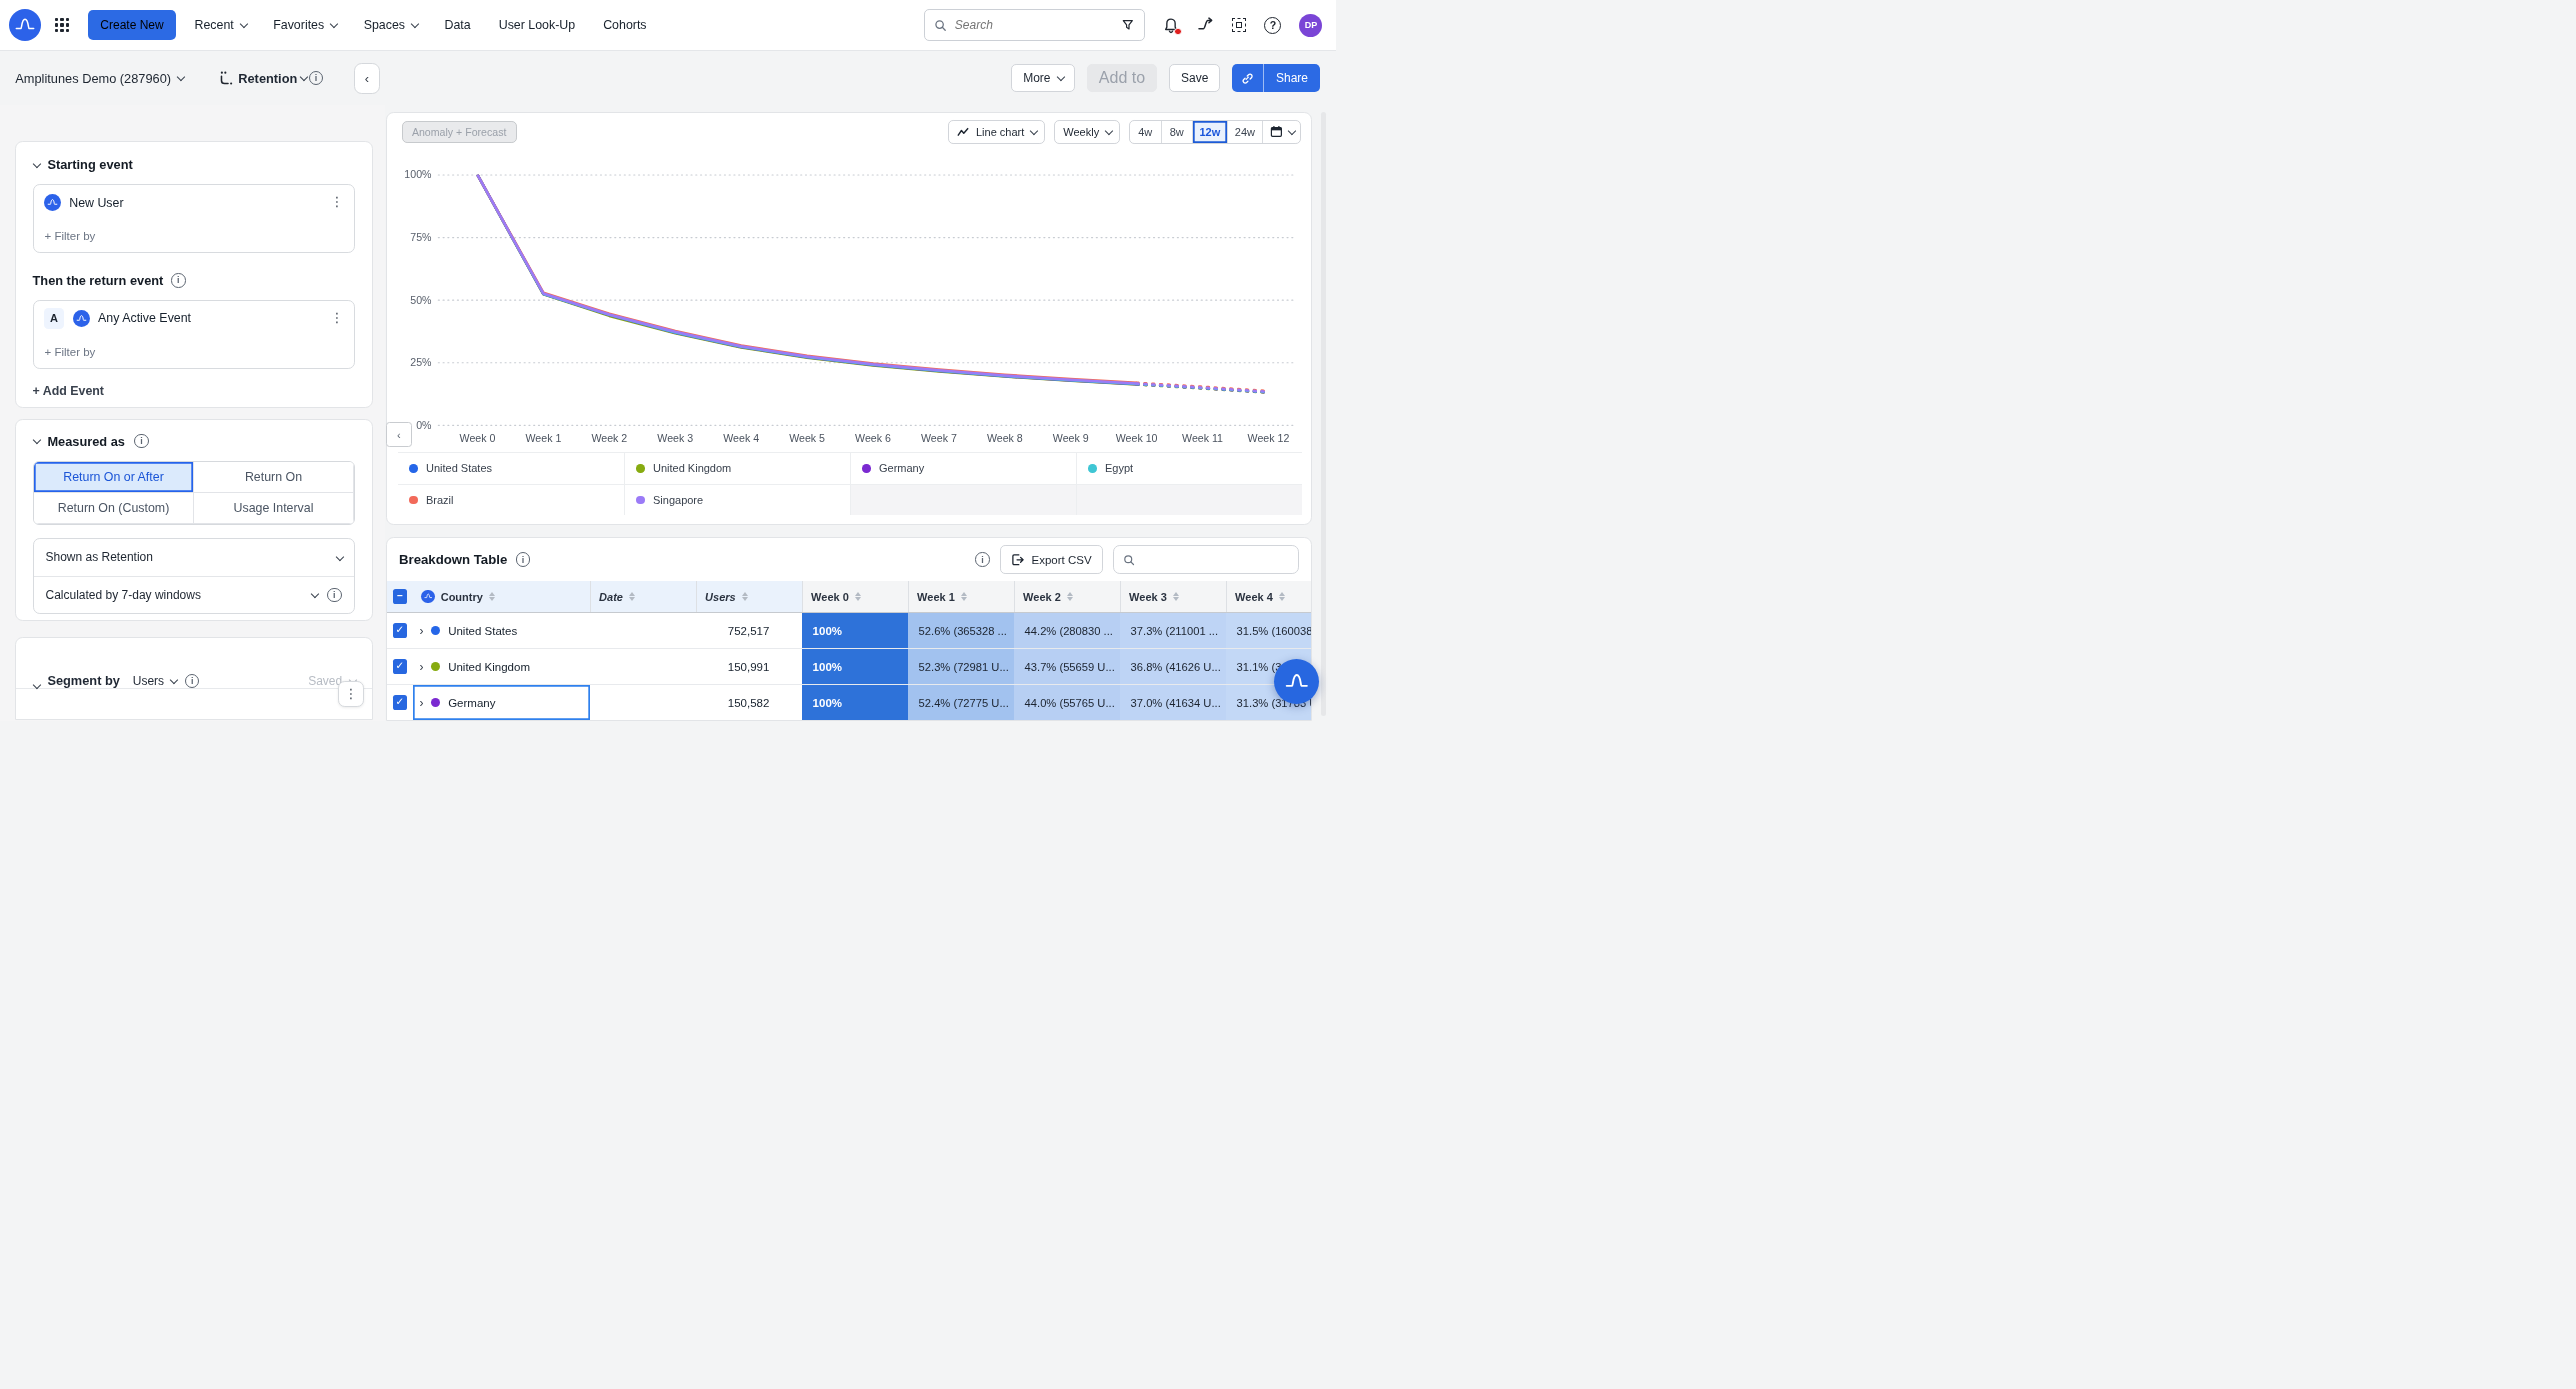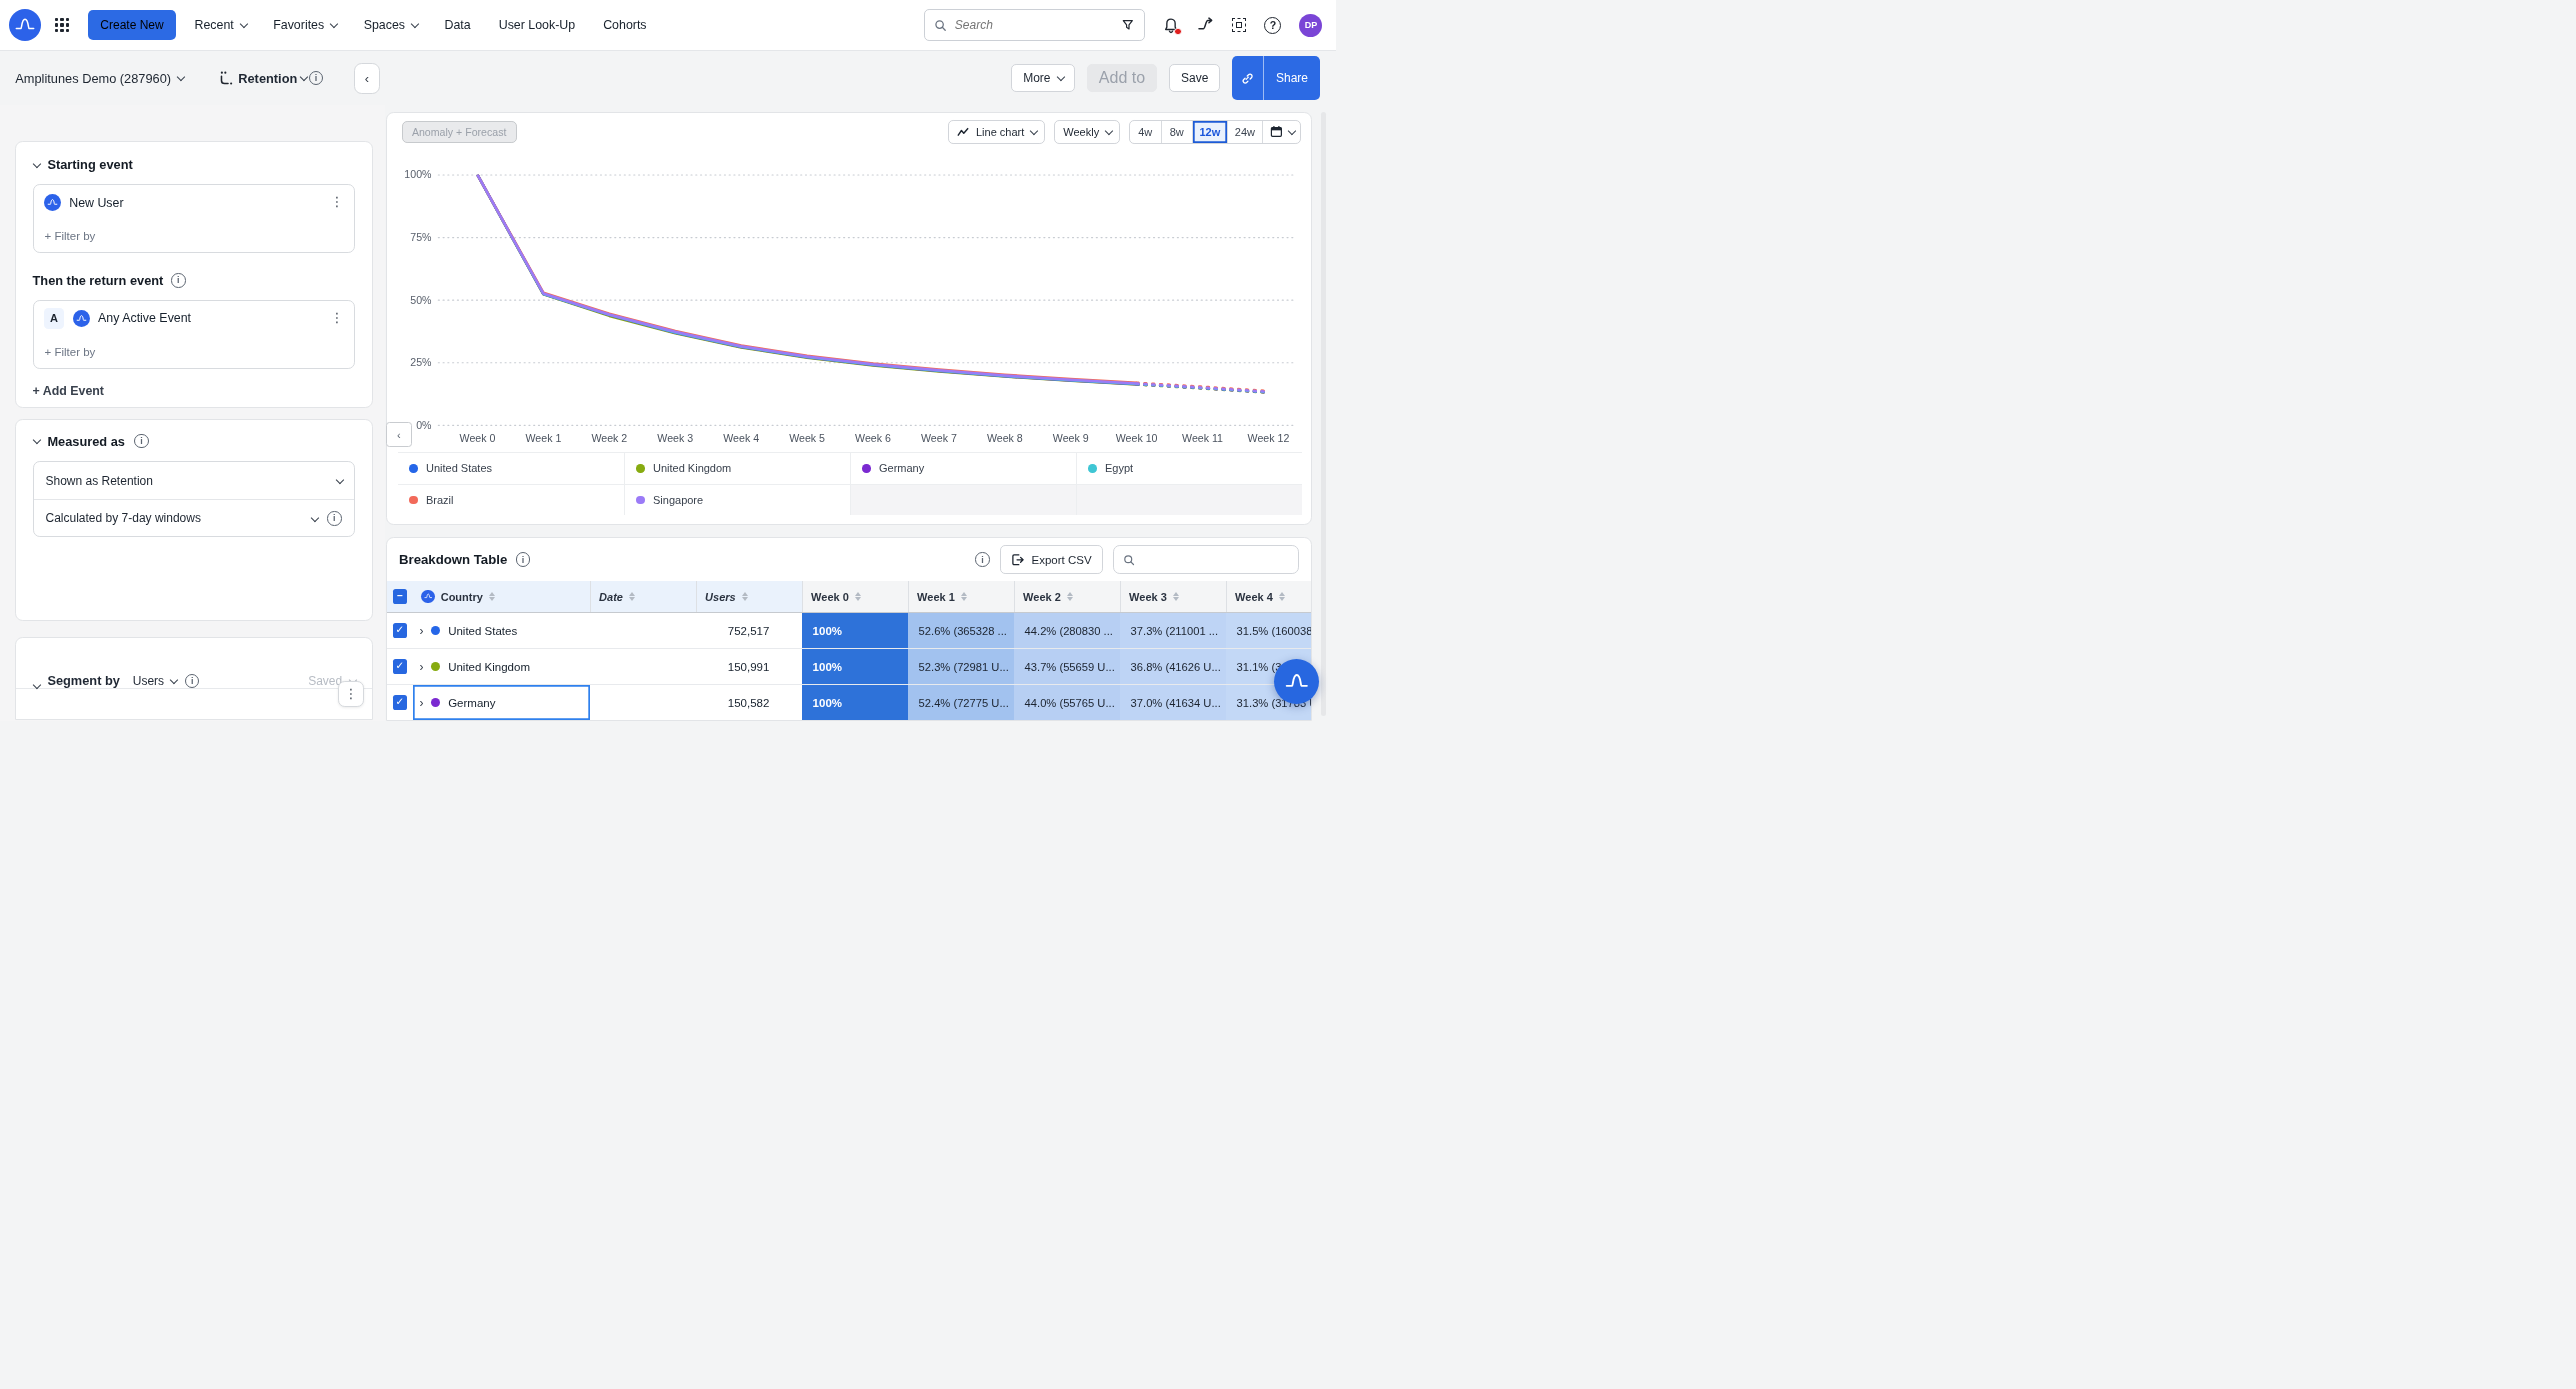--- a/index.html
+++ b/index.html
@@ -47,21 +47,21 @@
     font-size:9px; font-weight:bold; display:inline-flex; align-items:center; justify-content:center;
     font-style:normal; flex:0 0 auto; }
   #collapse-btn { position:absolute; left:354px; top:63px; width:25.6px; height:31px; background:#fff;
     border:0.9px solid #d5d8dc; border-radius:7.7px; font-size:12.8px; color:#333b46;
     display:flex; align-items:center; justify-content:center; cursor:pointer; }
   #tb-right { margin-left:auto; display:flex; align-items:center; gap:12px; padding-right:16px; }
   .wbtn { height:28px; background:#fff; border:0.9px solid #d2d5da; border-radius:5.1px; padding:0 11px;
     font-size:12px; color:#1d2530; font-family:inherit; display:flex; align-items:center; gap:6.8px; cursor:pointer; }
   .disabled-btn { height:28px; background:#e7e8ea; border:0.9px solid #e7e8ea; border-radius:5.1px; padding:0 11px;
     font-size:16px; color:#9ba1ab; font-family:inherit; cursor:default; }
-  #share-split { display:flex; height:44px; border-radius:5.1px; overflow:hidden; }
+  #share-split { display:flex; height:28px; border-radius:5.1px; overflow:hidden; }
   #share-split .seg { background:#2c6ae4; color:#fff; display:flex; align-items:center; justify-content:center; cursor:pointer; }
   #share-split .seg.link { width:31.5px; border-right:0.9px solid rgba(255,255,255,.55); }
   #share-split .seg.share { padding:0 12px; font-size:12px; }
 
   
   #sidebar { position:absolute; left:0; top:105px; width:385px; height:616px; background:#f5f5f6; }
   .card { position:absolute; left:14.5px; width:358px; background:#fff; border:0.9px solid #e2e4e7; border-radius:7.7px; }
   .card-pad { padding:15.3px 17px; }
   .sec-head { display:flex; align-items:center; gap:9.4px; font-size:12.8px; font-weight:bold; color:#141b24; }
   .event-box { border:0.9px solid #d8dbdf; border-radius:6.8px; margin-top:12px; }
@@ -310,20 +310,26 @@
       <div class="add-event">+ Add Event</div>
     </div>
   </div>
 
   <div class="card" style="top:314px; height:202px;">
     <div class="card-pad" style="padding-top:13.6px;">
       <div class="sec-head">
         <i class="chev sm"></i>
         <span>Measured as</span>
         <i class="info">i</i>
+      </div>
+      <div class="seg-grid">
+        <div class="seg-cell sel">Return On or After</div>
+        <div class="seg-cell">Return On</div>
+        <div class="seg-cell">Return On (Custom)</div>
+        <div class="seg-cell">Usage Interval</div>
       </div>
       <div class="drop-box">
         <div class="drop-row">
           <span>Shown as Retention</span>
           <span class="spacer"></span>
           <i class="chev sm"></i>
         </div>
         <div class="drop-row">
           <span>Calculated by 7-day windows</span>
           <span class="spacer"></span>

